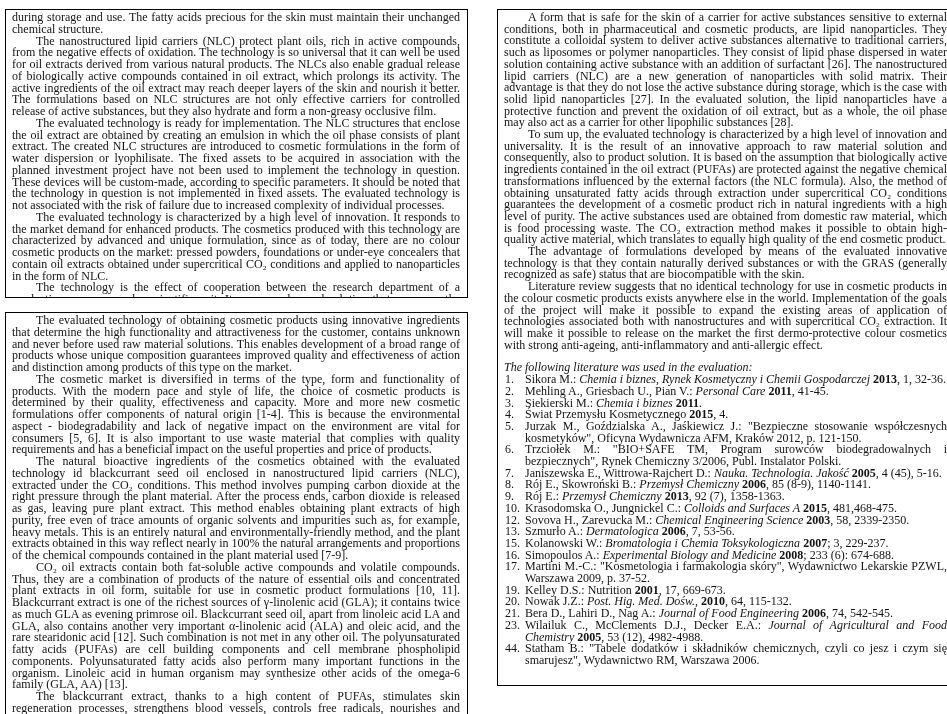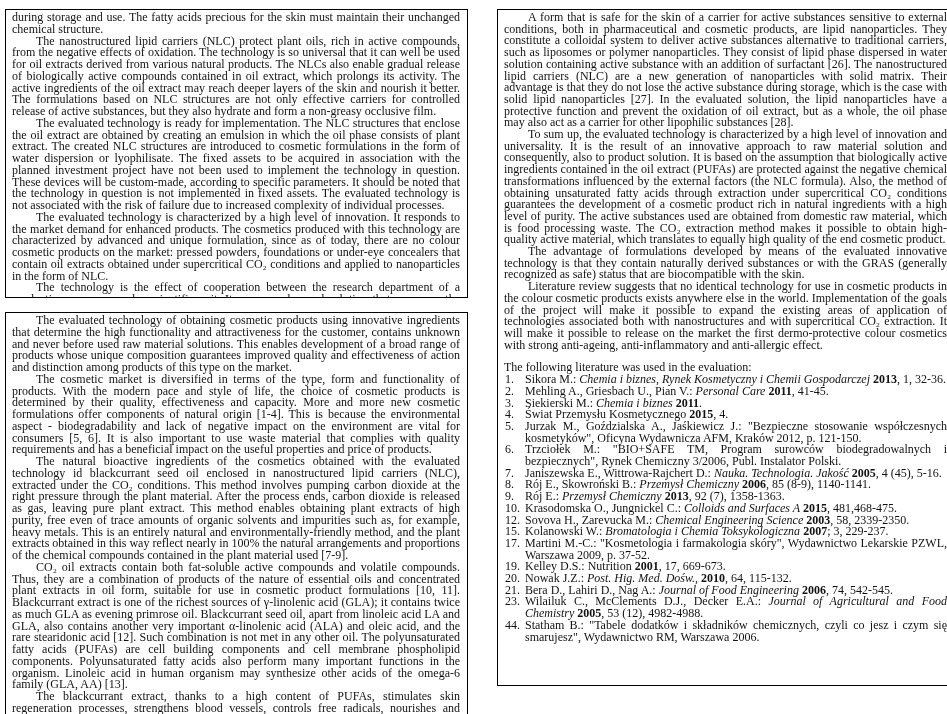--- a/index.html
+++ b/index.html
@@ -18,21 +18,21 @@
     font-size:12px;
     line-height:11.75px;
     text-align:justify;
     overflow:hidden;
   }
   .box-left-1{left:5px;top:9px;width:463px;height:289px;}
   .box-left-2{left:5px;top:312px;width:463px;height:452px;}
   .box-right{left:481px;top:9px;width:458px;height:677px;line-height:11.7px;margin-left:16px;}
   p.para{margin:0;text-indent:24px;}
   p.para.no-indent{text-indent:0;}
-  p.intro{margin:11px 0 0 0;text-indent:0;text-align:left;}
+  p.intro{margin:11px 0 0 0;text-indent:0;text-align:left;font-style:italic;}
   ol.refs{list-style:none;margin:0;padding:0;}
   ol.refs li{
     position:relative;
     padding-left:21px;
     margin:0;
     text-align:justify;
   }
   ol.refs .ref-num{
     position:absolute;left:1px;top:0;
     font-style:normal;font-weight:normal;
@@ -72,21 +72,23 @@
         <li><span class="ref-num">2.</span>Mehling A., Griesbach U., Pian V.: <i>Personal Care</i> <b>2011</b>, 41-45.</li>
         <li><span class="ref-num">3.</span>Siekierski M.: <i>Chemia i biznes</i> <b>2011</b>.</li>
         <li><span class="ref-num">4.</span>Świat Przemysłu Kosmetycznego <b>2015</b>, 4.</li>
         <li><span class="ref-num">5.</span>Jurzak M., Goździalska A., Jaśkiewicz J.: "Bezpieczne stosowanie współczesnych kosmetyków", Oficyna Wydawnicza AFM, Kraków 2012, p. 121-150.</li>
         <li><span class="ref-num">6.</span>Trzciołek M.: "BIO+SAFE TM, Program surowców biodegradowalnych i bezpiecznych", Rynek Chemiczny 3/2006, Publ. Instalator Polski.</li>
         <li><span class="ref-num">7.</span>Janiszewska E., Wittrowa-Rajchert D.: <i>Nauka. Technologia. Jakość</i> <b>2005</b>, 4 (45), 5-16.</li>
         <li><span class="ref-num">8.</span>Rój E., Skowroński B.: <i>Przemysł Chemiczny</i> <b>2006</b>, 85 (8-9), 1140-1141.</li>
         <li><span class="ref-num">9.</span>Rój E.: <i>Przemysł Chemiczny</i> <b>2013</b>, 92 (7), 1358-1363.</li>
         <li><span class="ref-num">10.</span>Krasodomska O., Jungnickel C.: <i>Colloids and Surfaces A</i> <b>2015</b>, 481,468-475.</li>
         <li><span class="ref-num">12.</span>Sovova H., Zarevucka M.: <i>Chemical Engineering Science</i> <b>2003</b>, 58, 2339-2350.</li>
+        <li><span class="ref-num">13.</span>Szmurło A.: <i>Dermatologica</i> <b>2006</b>, 7, 53-56.</li>
         <li><span class="ref-num">15.</span>Kolanowski W.: <i>Bromatologia i Chemia Toksykologiczna</i> <b>2007</b>; 3, 229-237.</li>
+        <li><span class="ref-num">16.</span>Simopoulos A.: <i>Experimental Biology and Medicine</i> <b>2008</b>; 233 (6): 674-688.</li>
         <li><span class="ref-num">17.</span>Martini M.-C.: "Kosmetologia i farmakologia skóry", Wydawnictwo Lekarskie PZWL, Warszawa 2009, p. 37-52.</li>
         <li><span class="ref-num">19.</span>Kelley D.S.: Nutrition <b>2001</b>, 17, 669-673.</li>
         <li><span class="ref-num">20.</span>Nowak J.Z.: <i>Post. Hig. Med. Dośw.</i>, <b>2010</b>, 64, 115-132.</li>
         <li><span class="ref-num">21.</span>Bera D., Lahiri D., Nag A.: <i>Journal of Food Engineering</i> <b>2006</b>, 74, 542-545.</li>
         <li><span class="ref-num">23.</span>Wilailuk C., McClements D.J., Decker E.A.: <i>Journal of Agricultural and Food Chemistry</i> <b>2005</b>, 53 (12), 4982-4988.</li>
         <li><span class="ref-num">44.</span>Statham B.: "Tabele dodatków i składników chemicznych, czyli co jesz i czym się smarujesz", Wydawnictwo RM, Warszawa 2006.</li>
       </ol>
   </section>
 
 </div>

